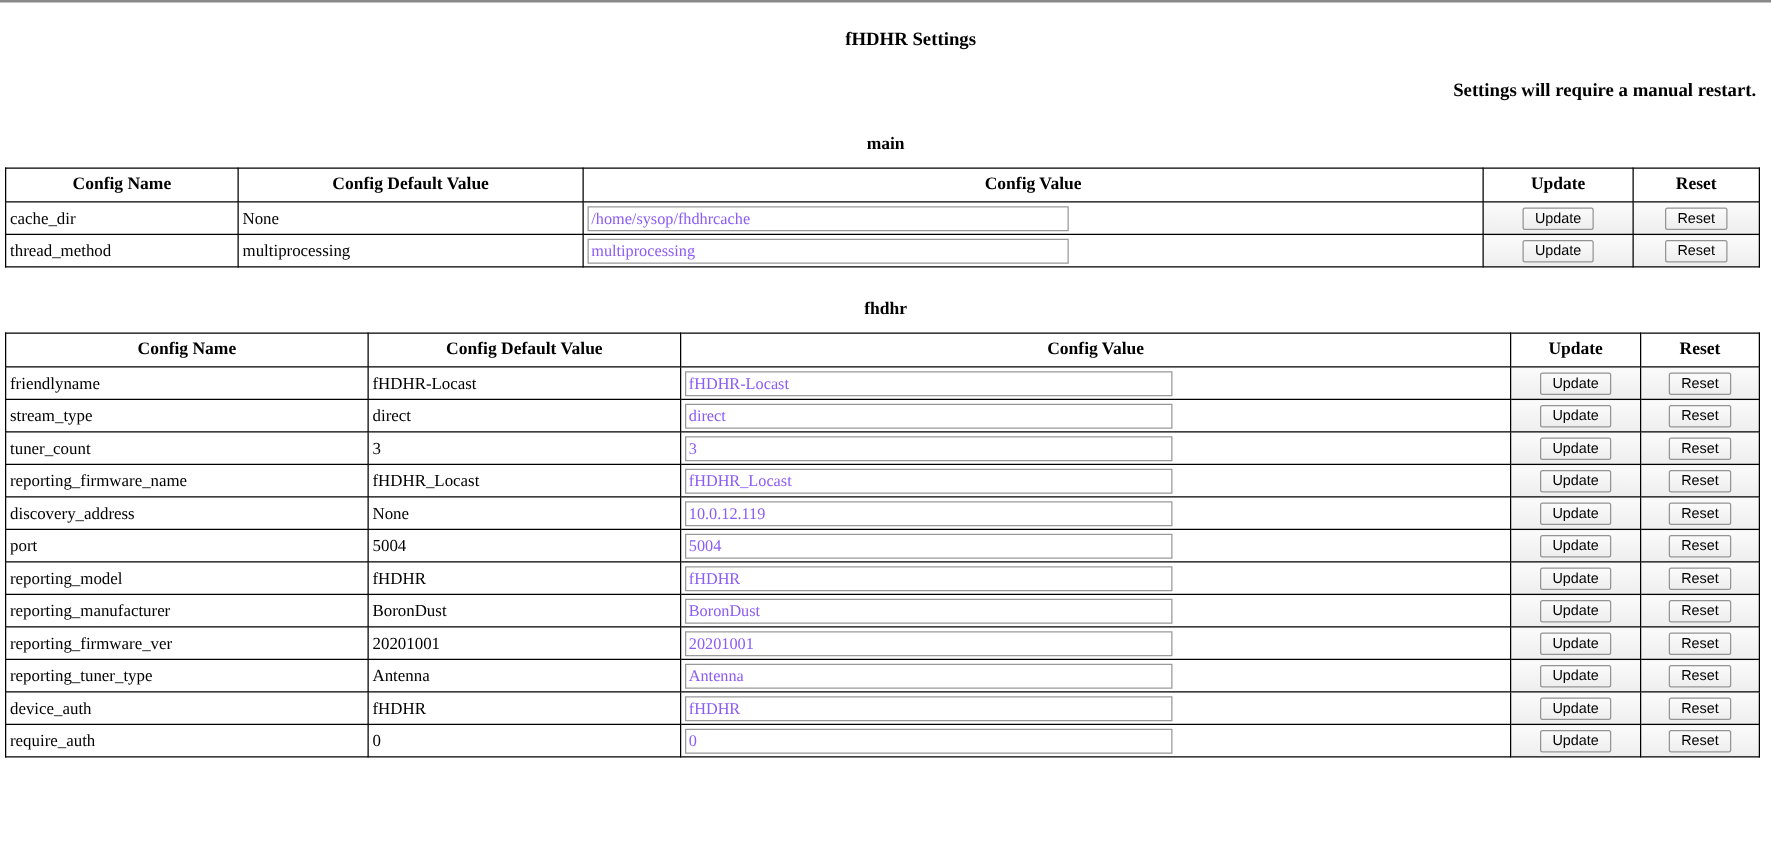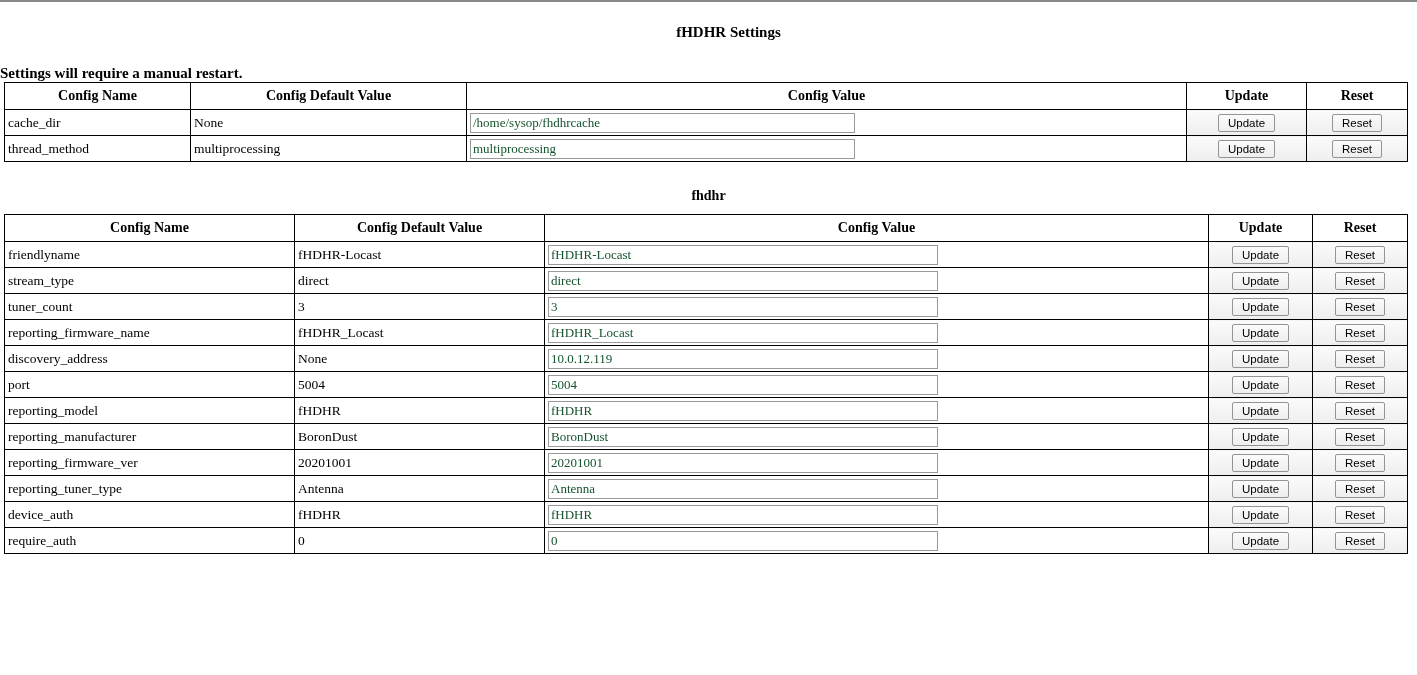--- a/index.html
+++ b/index.html
@@ -22,21 +22,21 @@
   }
   .title {
     text-align: center;
     font-weight: bold;
     font-size: 15px;
     margin: 22px 0 0 0;
     font-family: "Liberation Serif", serif;
     padding-left: 40px;
   }
   .subtitle {
-    text-align: left;
+    text-align: right;
     font-weight: bold;
     font-size: 15px;
     margin: 24px 12px 0 0;
   }
   .section-title {
     text-align: center;
     font-weight: bold;
     font-size: 14px;
     margin: 26px 0 10px 0;
   }
@@ -79,21 +79,21 @@
     text-align: center;
   }
   input.value-input {
     font-family: "Liberation Serif", serif;
     font-size: 13px;
     width: 385px;
     box-sizing: border-box;
     border: 1px solid #999;
     padding: 1px 2px;
     background: #ffffff;
-    color: #14532d;
+    color: #8b5cf6;
   }
   .btn {
     font-family: "Liberation Sans", sans-serif;
     font-size: 11.5px;
     padding: 1px 9px;
     border: 1px solid #949494;
     border-radius: 2px;
     background: linear-gradient(#fbfbfb, #eeeeee);
     color: #000;
     cursor: pointer;
@@ -116,20 +116,21 @@
 </style>
 </head>
 <body>
 
 <div class="page">
   <div class="topline"></div>
 
   <div class="title">fHDHR Settings</div>
   <div class="subtitle">Settings will require a manual restart.</div>
 
+  <div class="section-title">main</div>
   <table class="cfg t-main">
     <colgroup>
       <col class="c1">
         <col class="c2">
         <col class="c3">
         <col class="c4">
         <col class="c5">
     </colgroup>
     <thead>
       <tr>

